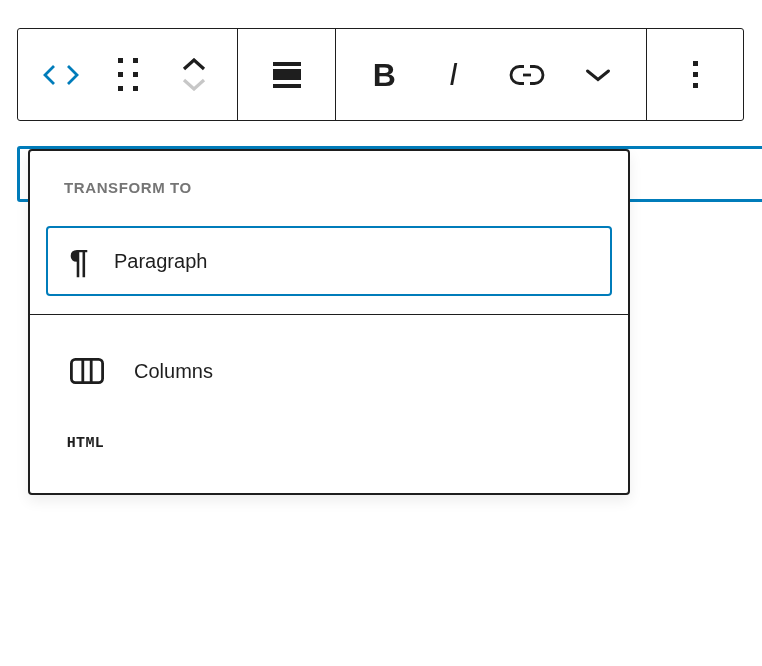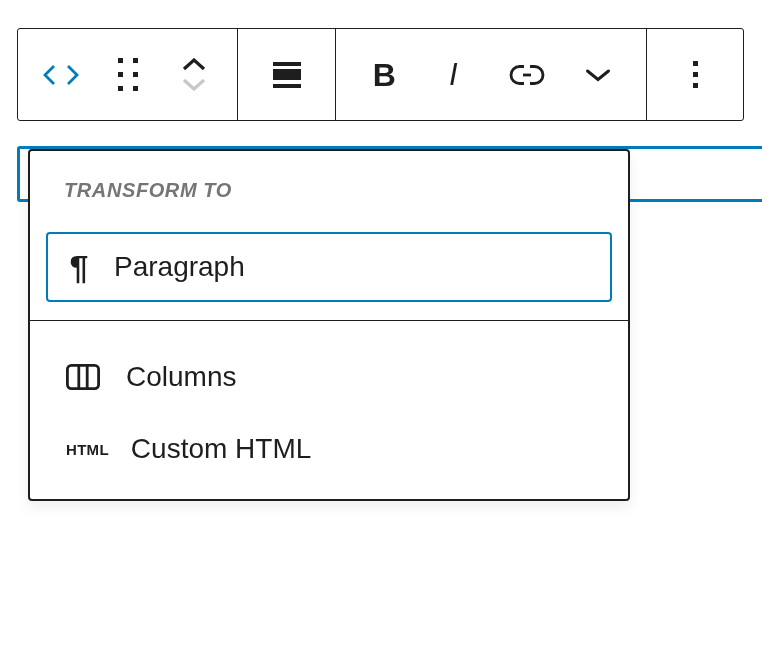--- a/index.html
+++ b/index.html
@@ -43,37 +43,37 @@
   }
 
   
   .popover{
     position:absolute;left:28px;top:149px;width:602px;
     background:#fff;border:2px solid var(--border);border-radius:4px;
     box-shadow:0 6px 14px rgba(0,0,0,.07);
   }
   .pop-top{padding:0 16px;}
   .menu-header{
-    margin:28px 0 30px 18px;font-size:20px;font-weight:700;
-    letter-spacing:.6px;color:var(--muted);font-style:italic;
+    margin:28px 0 30px 18px;font-size:15px;font-weight:700;
+    letter-spacing:.6px;color:var(--muted);
   }
   .paragraph-item{
     width:100%;height:70px;margin-bottom:18px;
     border:2.5px solid var(--accent);border-radius:4px;background:#fff;
     display:flex;align-items:center;gap:18px;padding-left:14px;text-align:left;
   }
   .pilcrow{width:34px;font-size:34px;font-weight:700;line-height:1;text-align:center;}
   .divider{border-top:1.5px solid var(--border);}
   .pop-list{padding:20px 16px 14px;}
   .menu-item{
-    width:100%;height:72px;display:flex;align-items:center;gap:22px;
+    width:100%;height:72px;display:flex;align-items:center;gap:30px;
     padding-left:20px;text-align:left;border-radius:2px;
   }
-  .mi-icon{flex:0 0 38px;display:flex;align-items:center;justify-content:flex-start;}
-  .mi-label{font-size:28px;color:var(--text);}
+  .mi-icon{flex:0 0 38px;display:flex;align-items:center;justify-content:flex-end;font-family:Liberation Mono, monospace;}
+  .mi-label{font-size:20px;color:var(--text);}
   .html-badge{font-size:15px;font-weight:700;letter-spacing:.3px;white-space:nowrap;}
   svg{display:block;}
 </style>
 </head>
 <body>
 
 <div class="toolbar">
 
   <div class="tb-group g1">
     <button class="tb-btn">
@@ -184,17 +184,16 @@
         </svg>
       </span>
       <span class="mi-label">Columns</span>
     </button>
 
 
     <button class="menu-item">
       <span class="mi-icon">
         <span class="html-badge">HTML</span>
       </span>
-      <span class="mi-label">Custom HTML</span>
     </button>
 
   </div>
 </div>
 
 </body></html>

